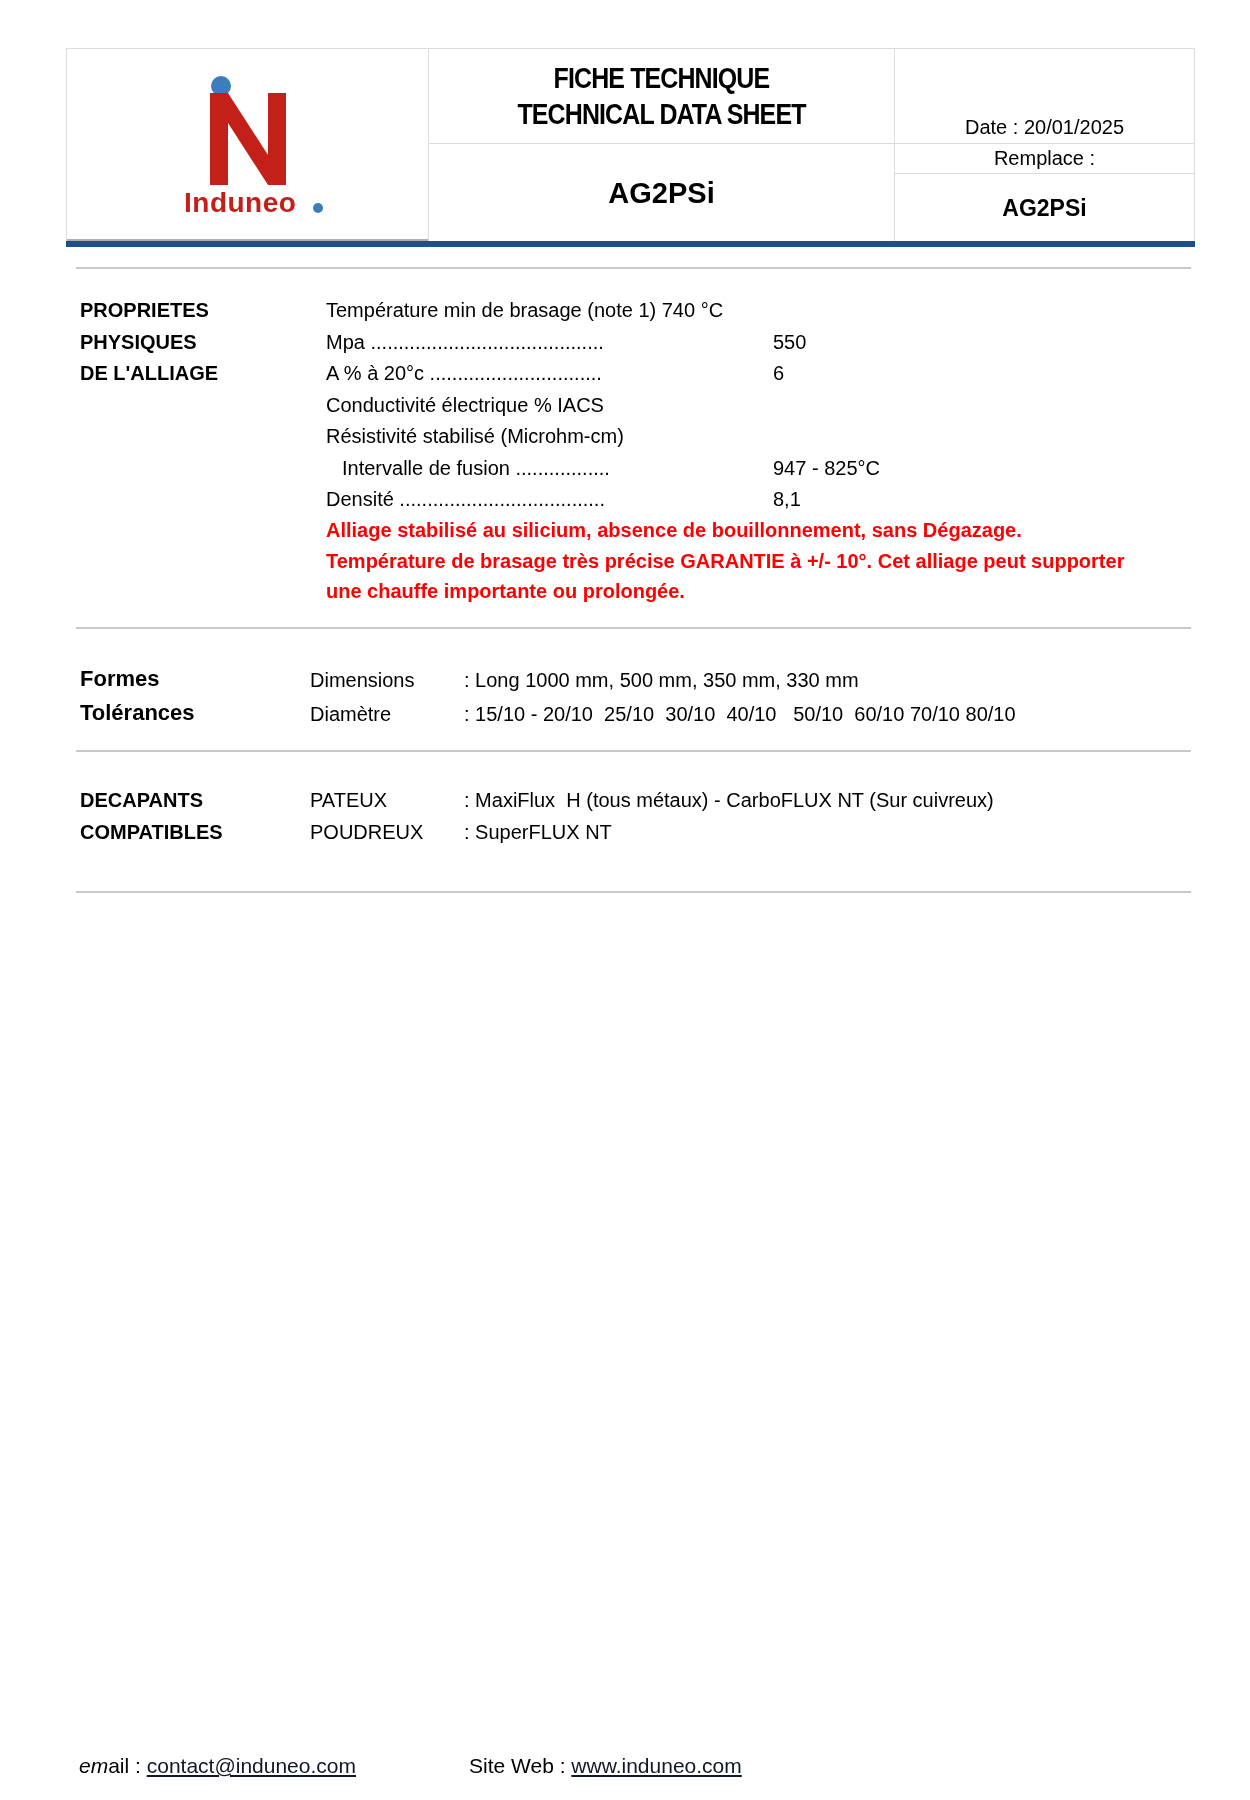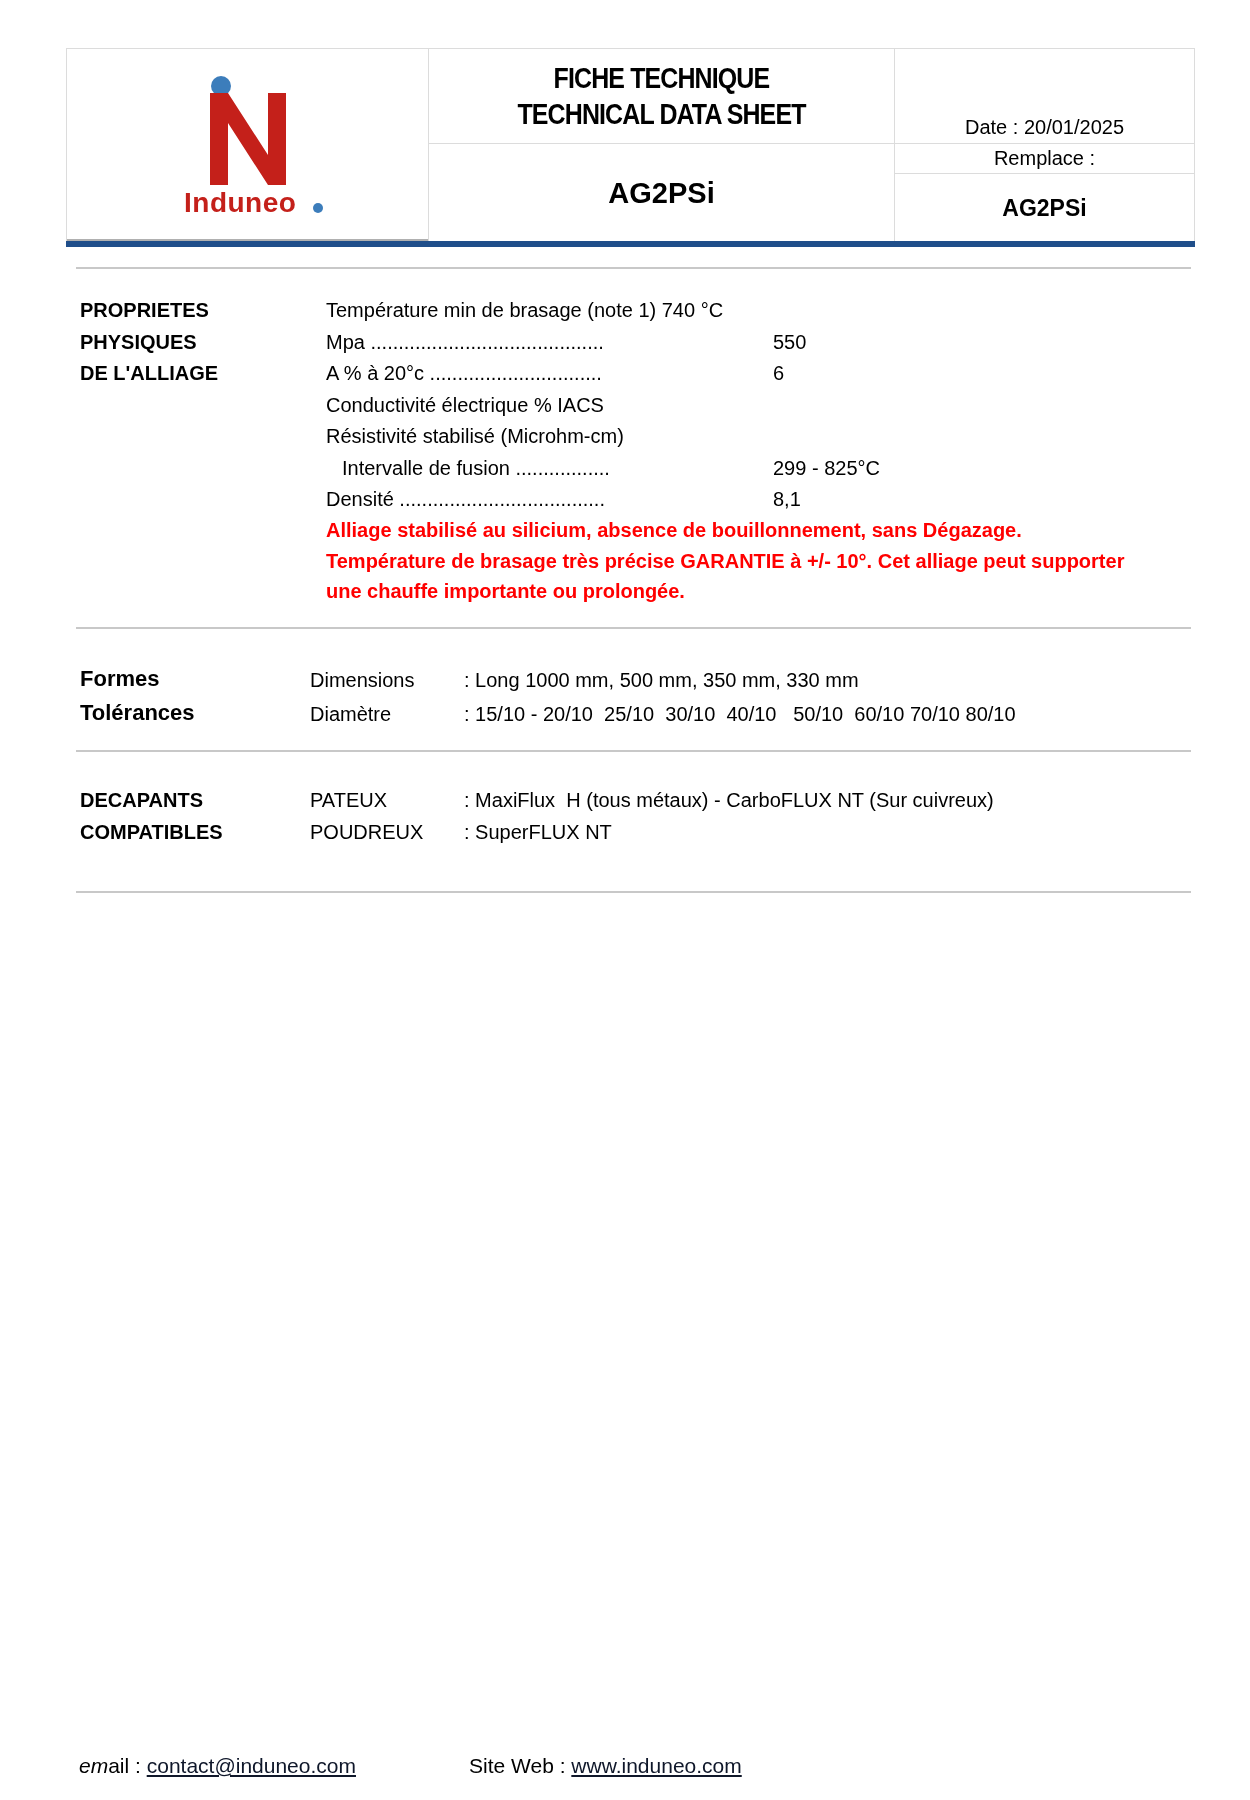--- a/index.html
+++ b/index.html
@@ -83,21 +83,21 @@
   <div class="txt" style="left:773px;top:330px;">550</div>
 
   <div class="txt" style="left:326px;top:361px;">A  % à 20°c ...............................</div>
   <div class="txt" style="left:773px;top:361px;">6</div>
 
   <div class="txt" style="left:326px;top:393px;text-align:center;">Conductivité électrique  % IACS</div>
 
   <div class="txt" style="left:326px;top:424px;">Résistivité stabilisé (Microhm-cm)</div>
 
   <div class="txt" style="left:326px;top:456px;margin-left:16px;">Intervalle de fusion  .................</div>
-  <div class="txt" style="left:773px;top:456px;">299 - 825°C</div>
+  <div class="txt" style="left:773px;top:456px;">947 - 825°C</div>
 
   <div class="txt" style="left:326px;top:487px;">Densité .....................................</div>
   <div class="txt" style="left:773px;top:487px;">8,1</div>
 
   <div class="txt red" style="left:326px;top:518px;">Alliage stabilisé au silicium, absence de bouillonnement, sans Dégazage.</div>
   <div class="txt red" style="left:326px;top:549px;">Température de brasage très précise GARANTIE à +/- 10°. Cet alliage peut supporter</div>
   <div class="txt red" style="left:326px;top:579px;">une chauffe importante ou prolongée.</div>
 </div>
 
 <div class="sep" style="top:627px;"></div>

